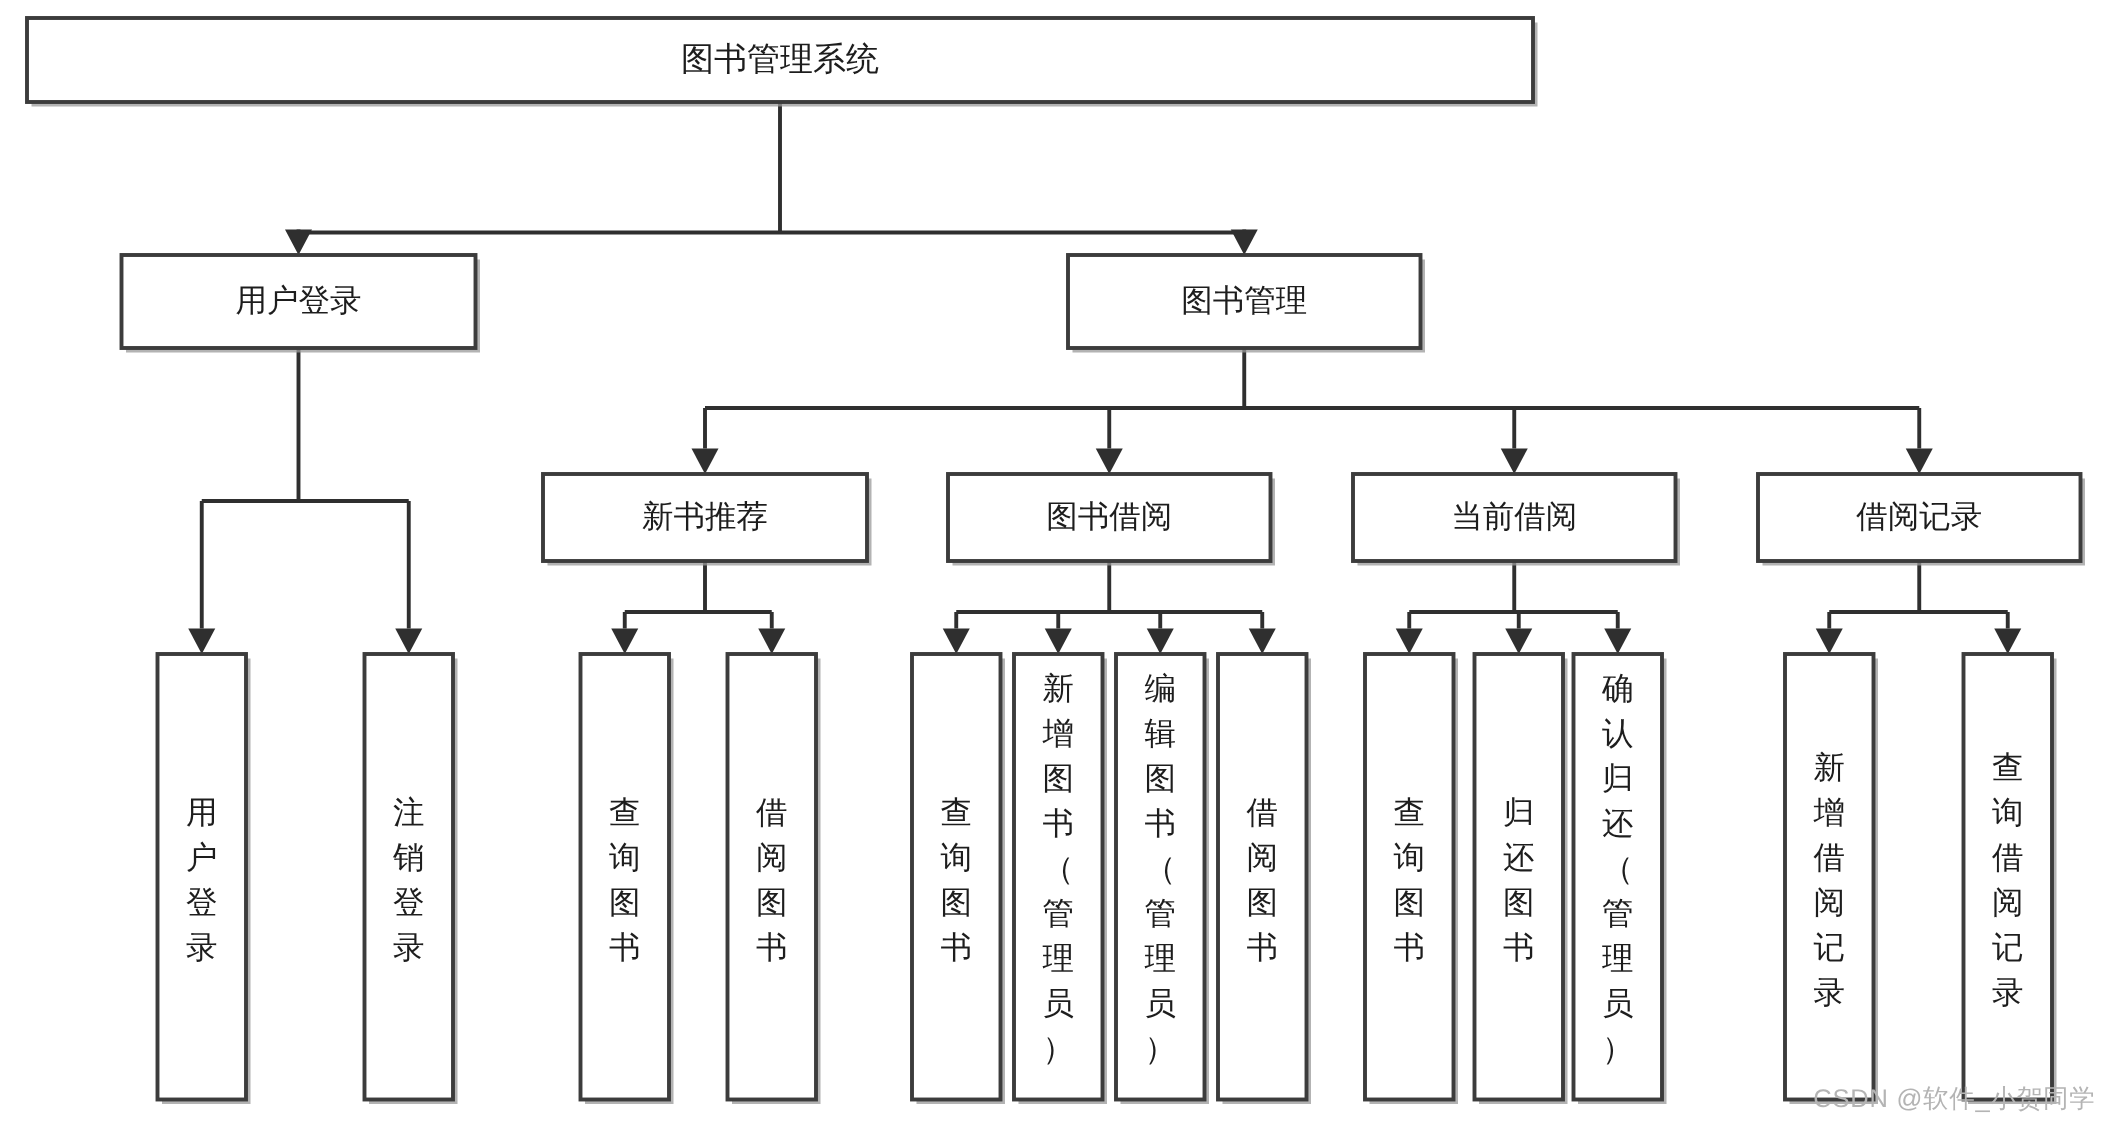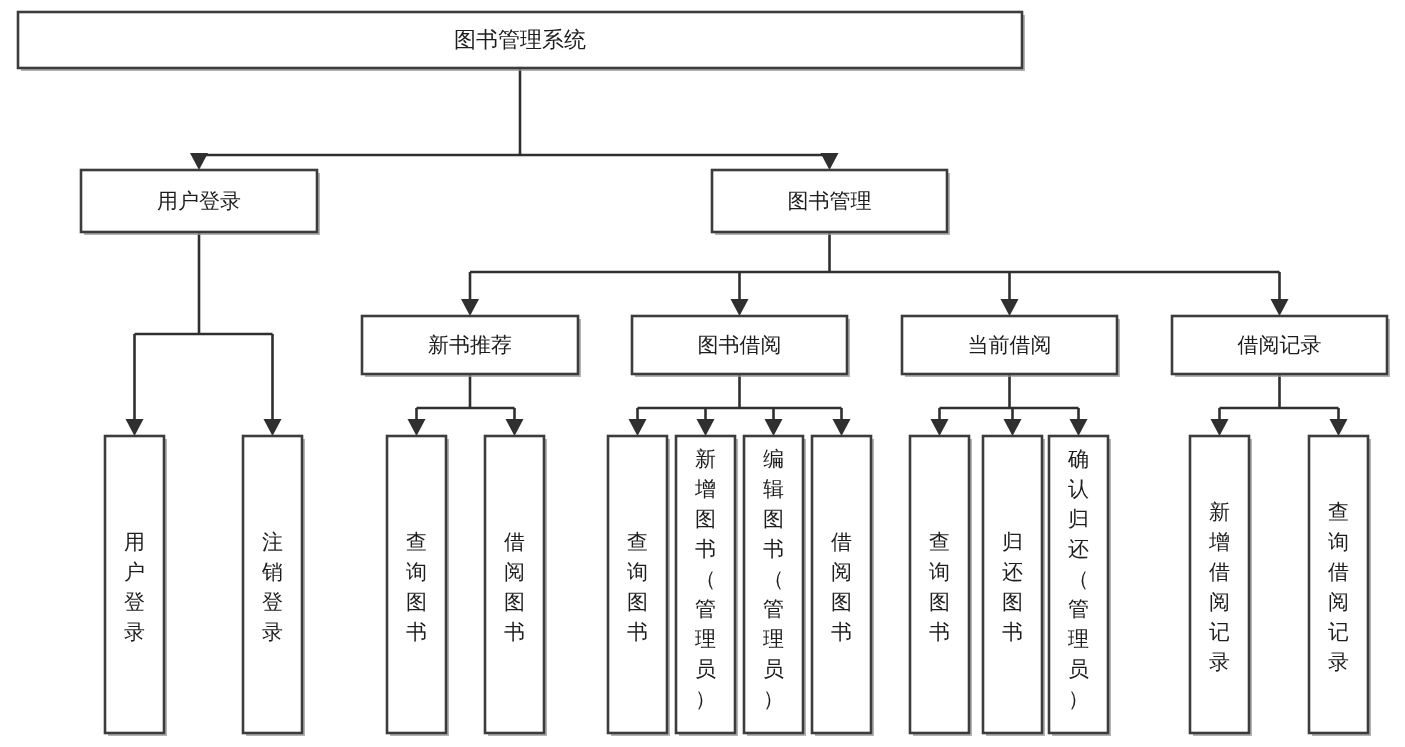--- a/index.html
+++ b/index.html
@@ -289,13 +289,14 @@
           <rect x="1309" y="436" width="59" height="297" class="node-box"></rect>
           <text x="1338.5" y="518.5" class="leaf-label">查</text>
           <text x="1338.5" y="548.5" class="leaf-label">询</text>
           <text x="1338.5" y="578.5" class="leaf-label">借</text>
           <text x="1338.5" y="608.5" class="leaf-label">阅</text>
           <text x="1338.5" y="638.5" class="leaf-label">记</text>
           <text x="1338.5" y="668.5" class="leaf-label">录</text>
         </g>
       </g>
     </svg>
+  <div class="watermark">CSDN @软件_小贺同学</div>
 </div>
 
 </body></html>

